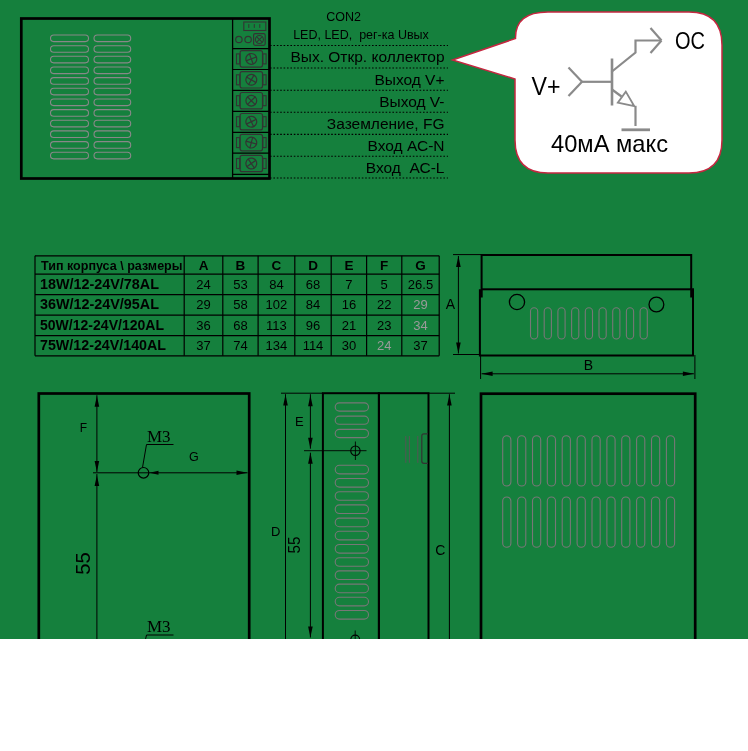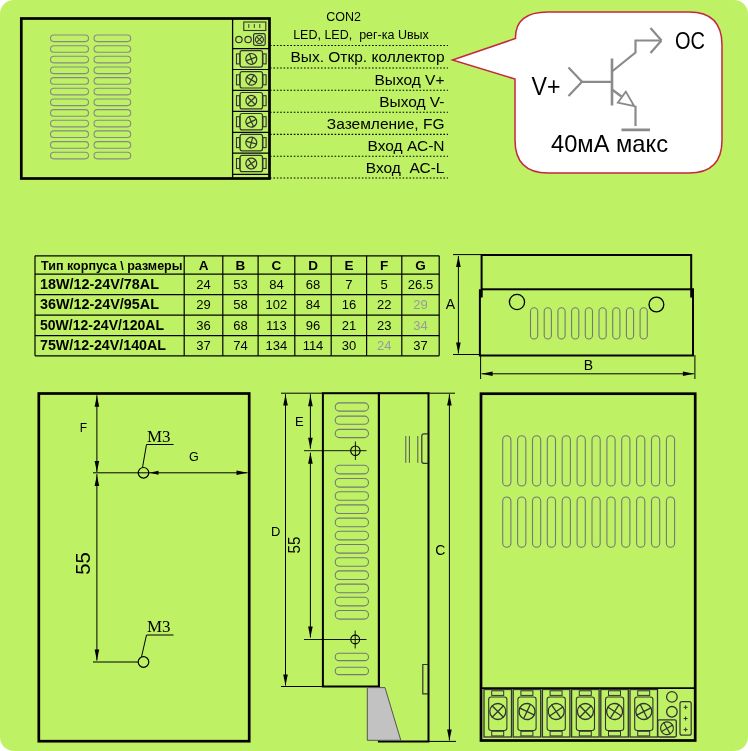--- a/index.html
+++ b/index.html
@@ -1,17 +1,17 @@
 <!DOCTYPE html>
 <html><head>
 <meta charset="utf-8">
 <style>
   html,body { margin:0; padding:0; background:#fff; }
-  #page { position:relative; width:748px; height:751px; background:#bef264; overflow:hidden;
-          font-family:"Liberation Sans", sans-serif;border-radius:14px; }
+  #page { position:relative; width:748px; height:639px; background:#15803d; overflow:hidden;
+          font-family:"Liberation Sans", sans-serif; }
   svg { position:absolute; left:0; top:0; }
 </style>
 </head>
 <body>
 <div id="page">
 <svg width="748" height="751" viewBox="0 0 748 751">
 
 <g>
 <rect x="21.3" y="18.5" width="248.2" height="160" fill="none" stroke="#000" stroke-width="2.7"></rect>
 <line x1="232.6" y1="18.5" x2="232.6" y2="178.5" stroke="#000" stroke-width="1.3" stroke-linecap="butt"></line>

